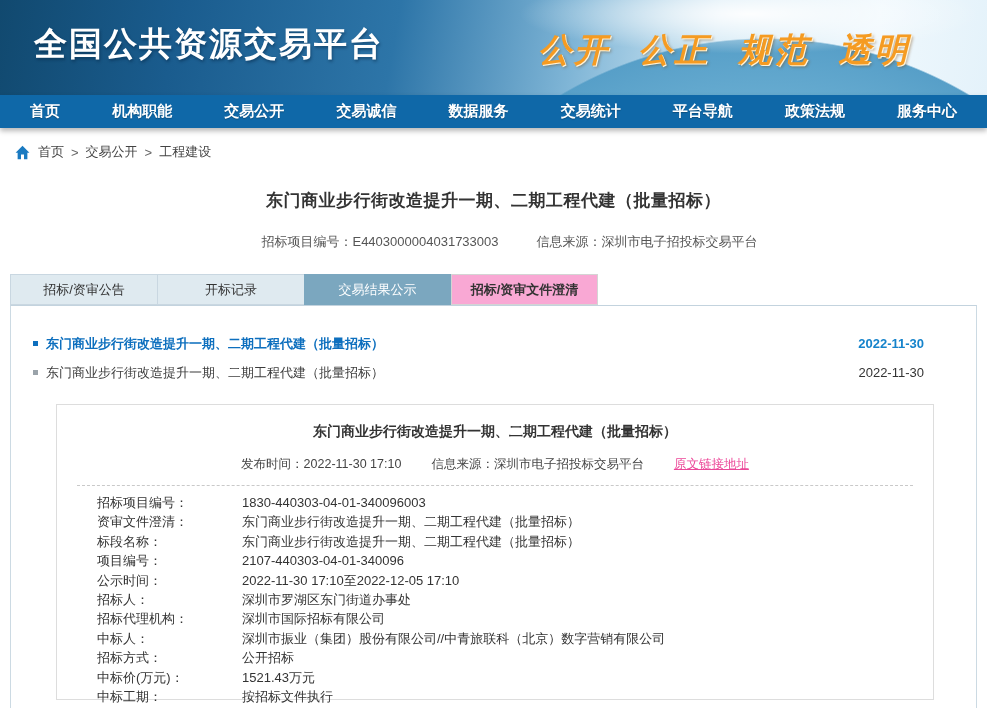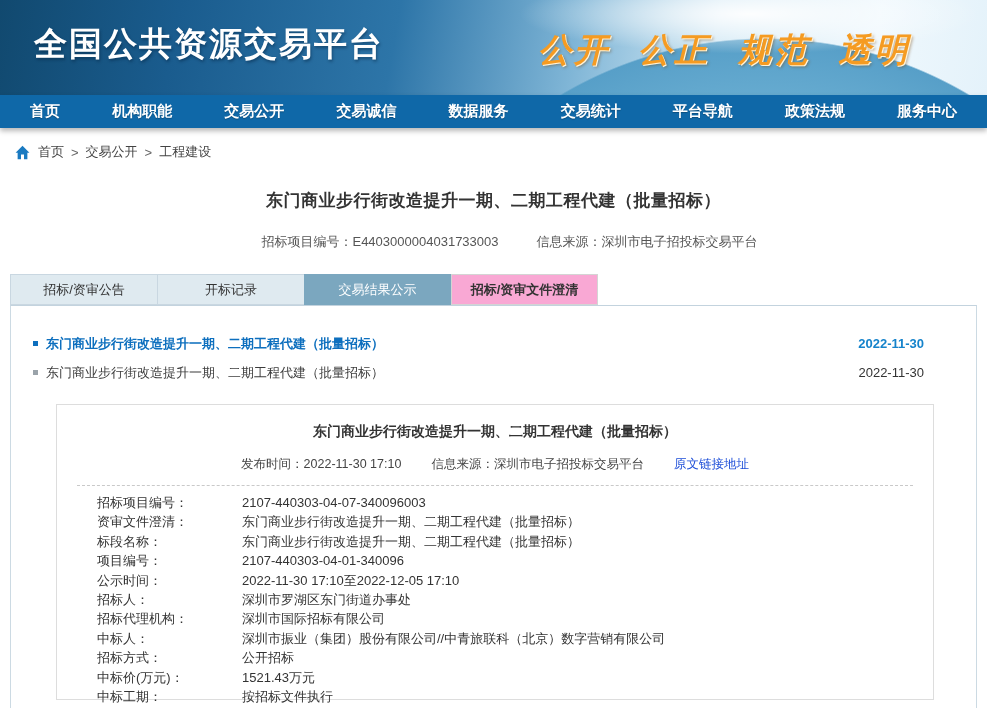--- a/index.html
+++ b/index.html
@@ -60,21 +60,21 @@
   .row-plain .bullet { background:#9aa3aa; }
   .row-plain .row-title { color:#3c3c3c; }
   .row-plain .row-date { color:#333; }
   .row-date { font-size:13px; white-space:nowrap; }
 
   
   .detail { margin:17px 42px 0 45px; border:1px solid #ddd; background:#fff; height:296px; }
   .detail-title { text-align:center; margin-top:18px; font-size:14px; font-weight:bold; color:#333; }
   .detail-meta { text-align:center; margin-top:15px; font-size:12.5px; color:#444; }
   .detail-meta .meta-gap { display:inline-block; width:30px; }
-  .origin-link { color:#1d4ed8; cursor:pointer;margin-top:46px; }
+  .origin-link { color:#ec4899; text-decoration:underline; cursor:pointer;margin-top:46px; }
   .dash-sep { border:none; border-top:1px dashed #c9c9c9; margin:12px 20px 0 20px; }
 
   .fields { margin-top:7px; }
   .field-row { display:flex; padding-left:40px; font-size:13px; color:#333; line-height:19.4px; }
   .field-label { width:145px; flex-shrink:0; }
   .field-value { flex:1; }
 </style>
 </head>
 <body>
 
@@ -142,21 +142,21 @@
   <div class="detail">
     <div class="detail-title">东门商业步行街改造提升一期、二期工程代建（批量招标）</div>
     <div class="detail-meta">
       <span>发布时间：</span><span>2022-11-30 17:10</span><span class="meta-gap"></span><span>信息来源：</span><span>深圳市电子招投标交易平台</span><span class="meta-gap"></span><span class="origin-link">原文链接地址</span>
     </div>
     <hr class="dash-sep">
 
     <div class="fields">
       <div class="field-row">
           <span class="field-label">招标项目编号：</span>
-          <span class="field-value">2107-440303-04-07-340096003</span>
+          <span class="field-value">1830-440303-04-01-340096003</span>
         </div>
       <div class="field-row">
           <span class="field-label">资审文件澄清：</span>
           <span class="field-value">东门商业步行街改造提升一期、二期工程代建（批量招标）</span>
         </div>
       <div class="field-row">
           <span class="field-label">标段名称：</span>
           <span class="field-value">东门商业步行街改造提升一期、二期工程代建（批量招标）</span>
         </div>
       <div class="field-row">

